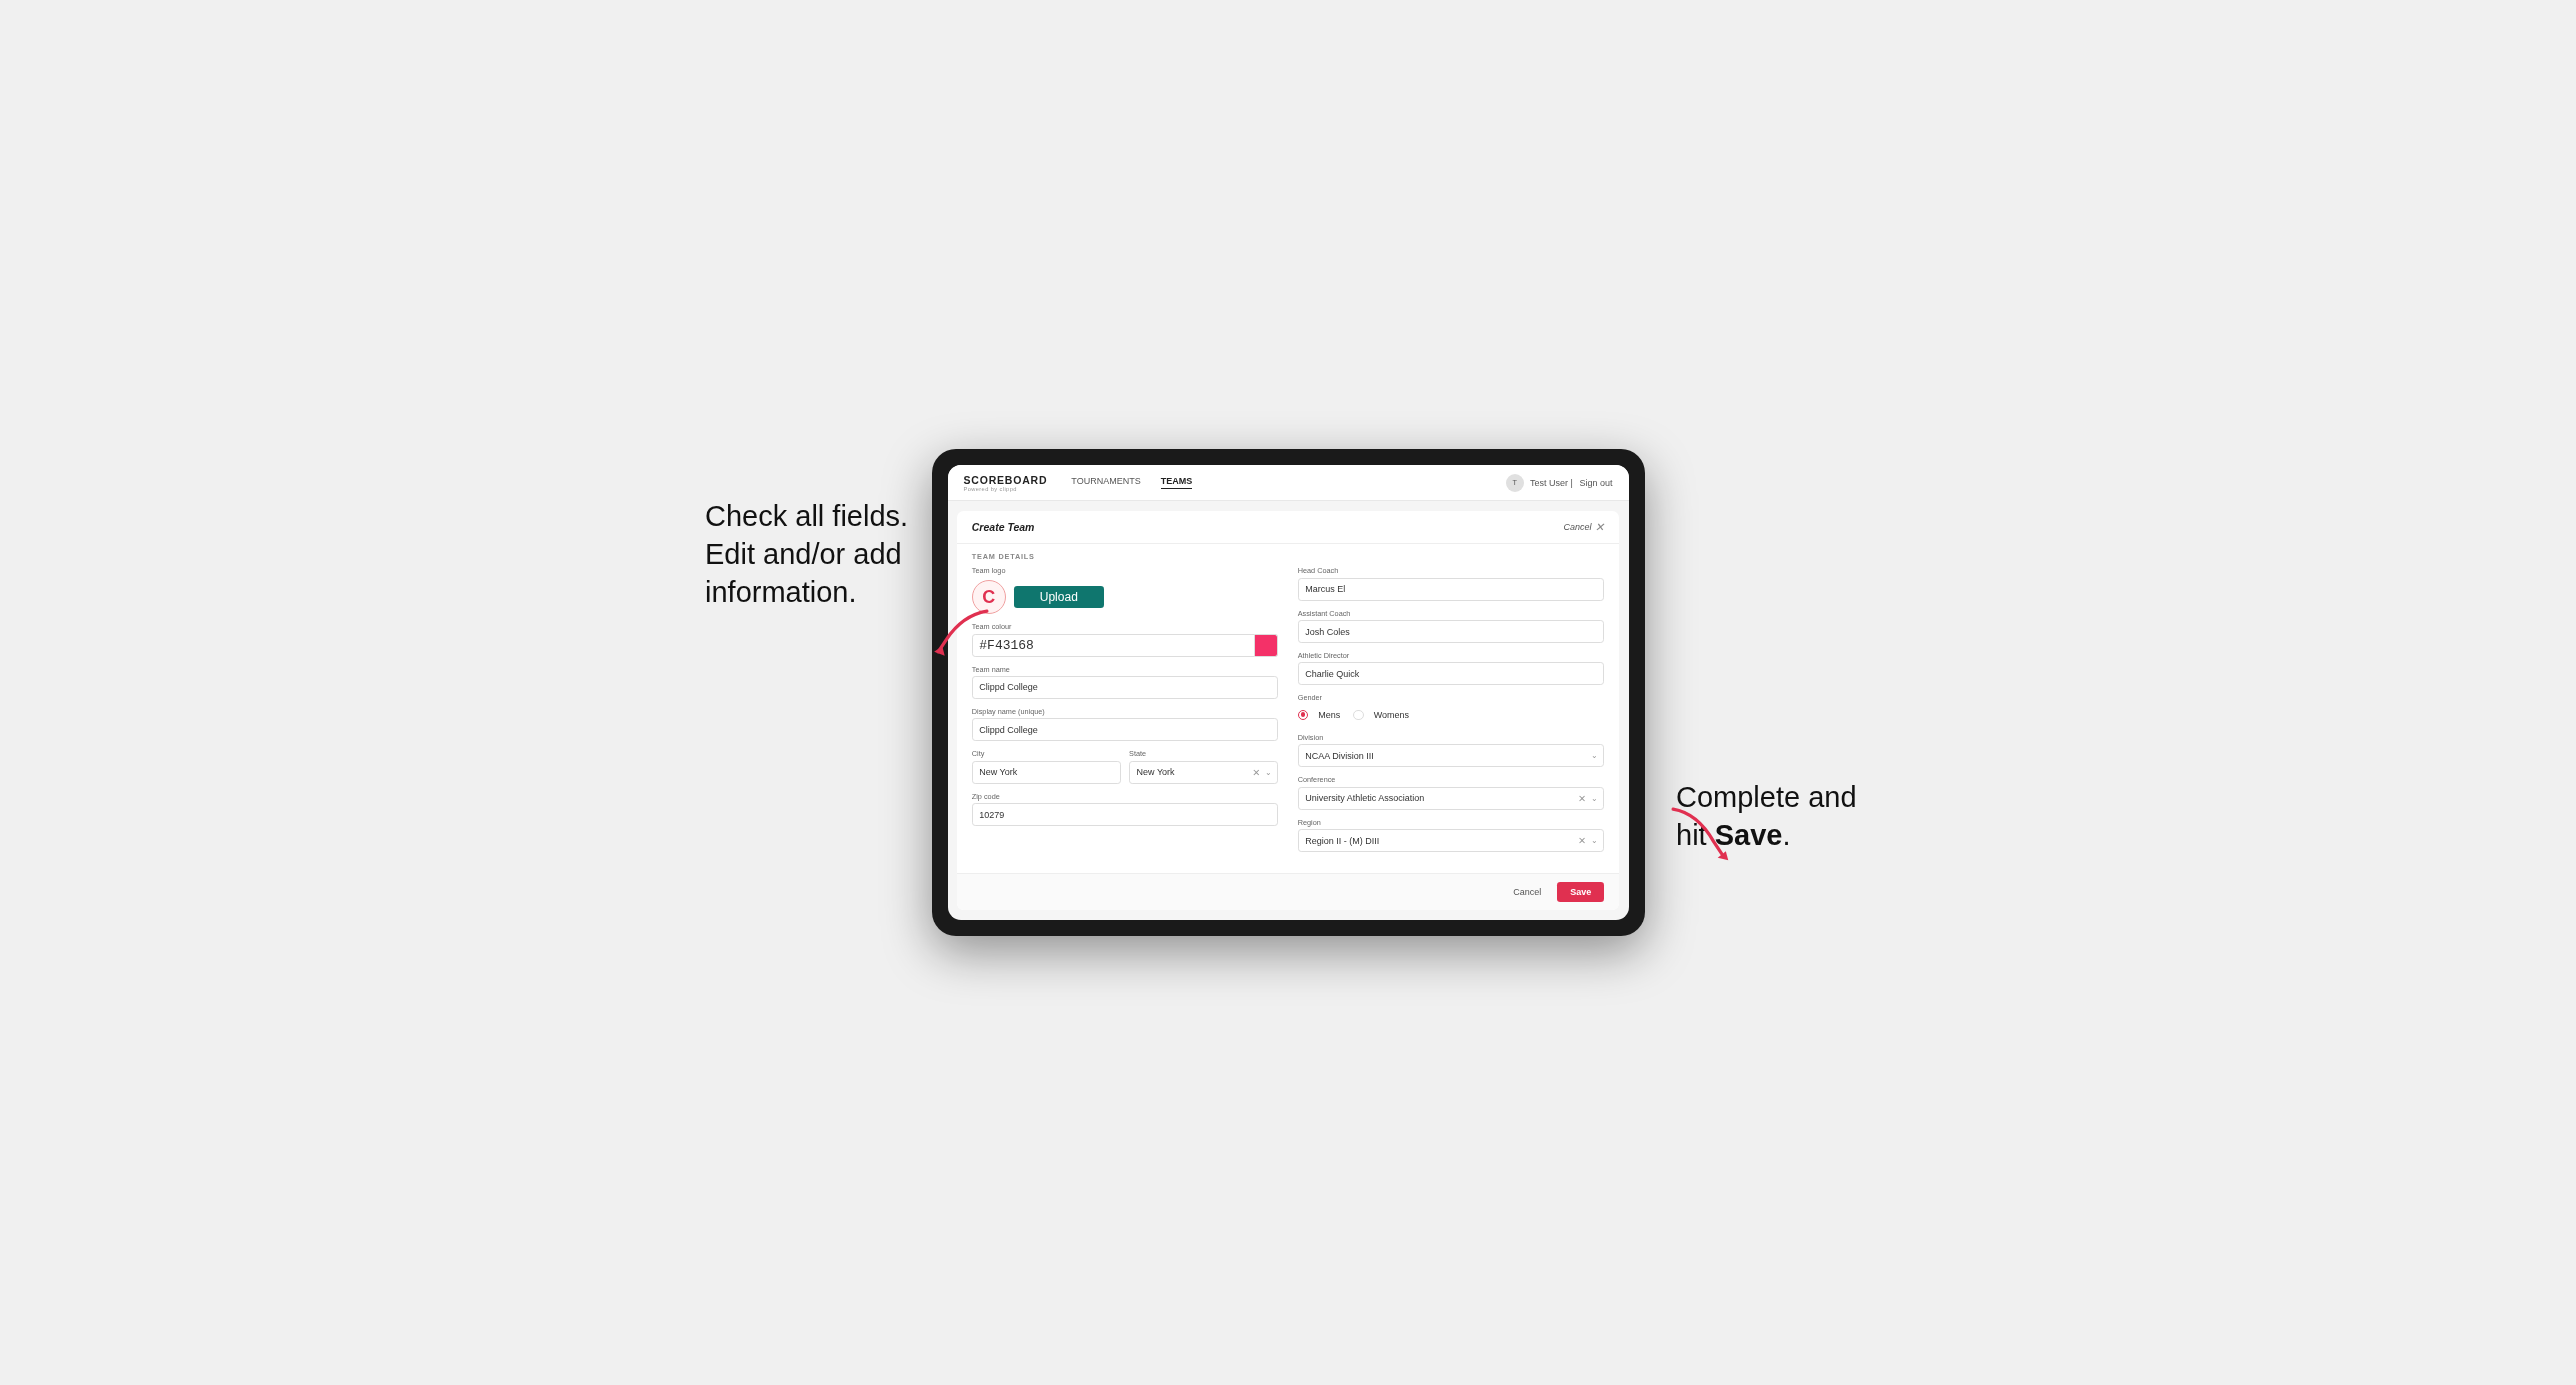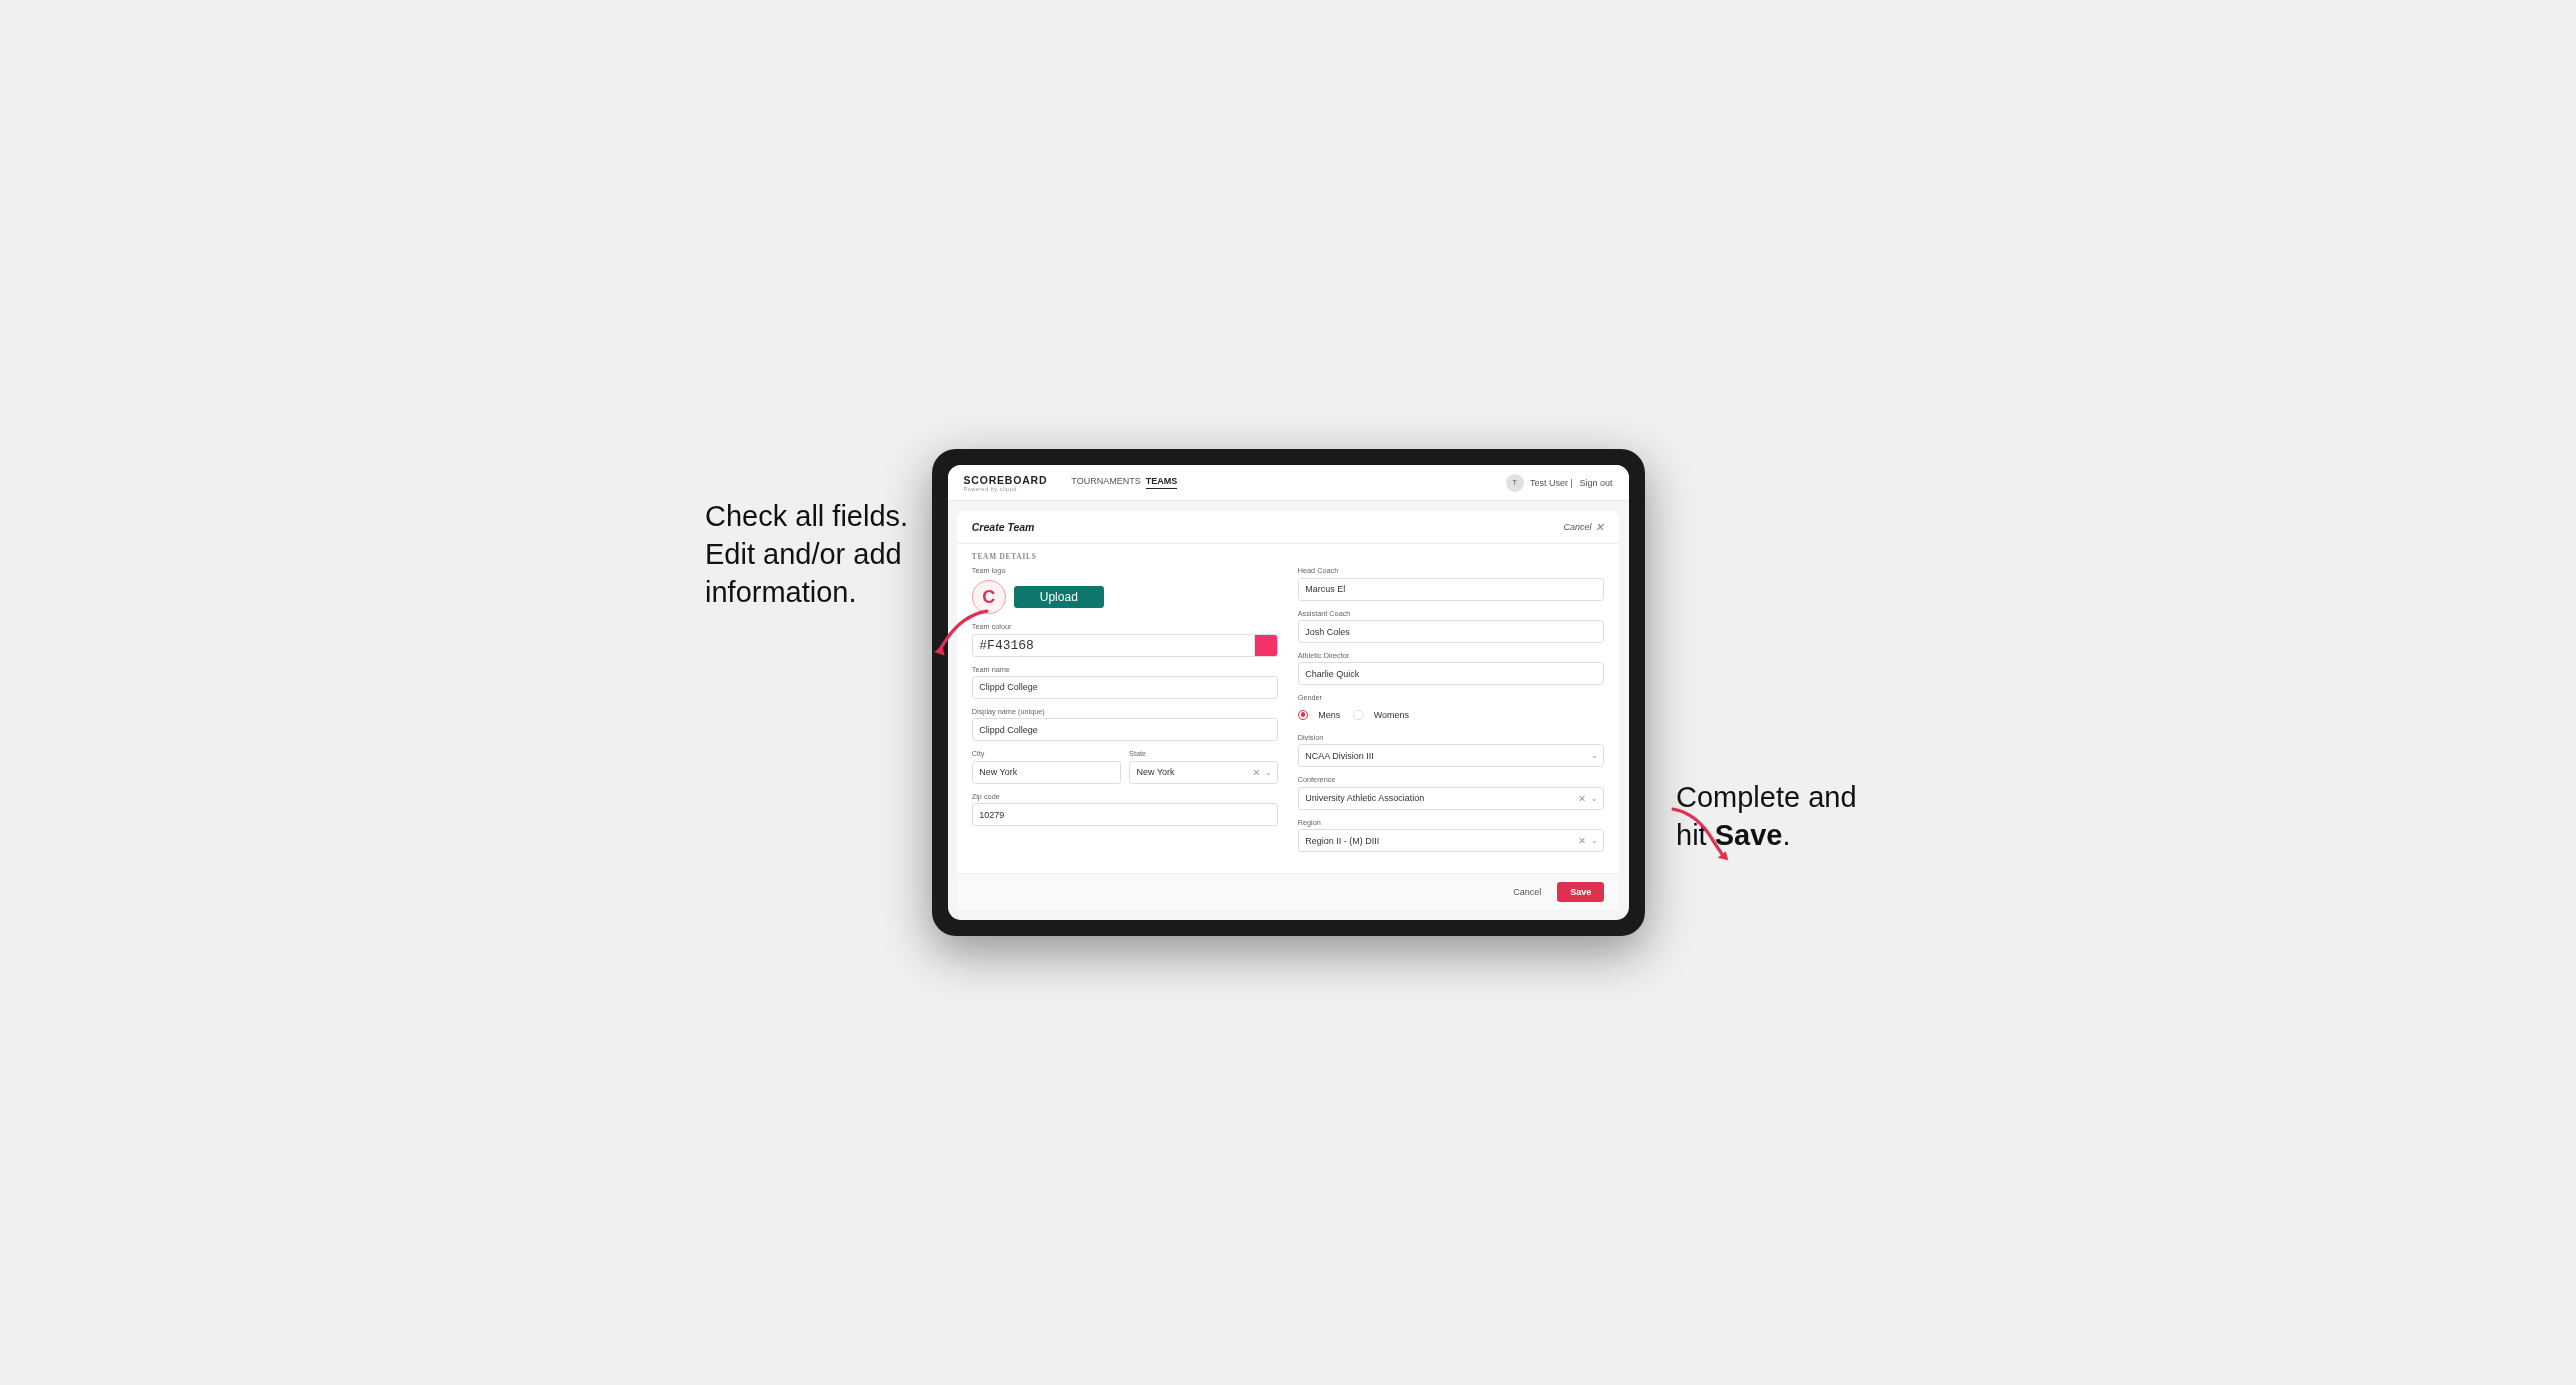--- a/index.html
+++ b/index.html
@@ -99,21 +99,21 @@
       color: #222;
     }
     .nav-logo-sub {
       font-size: 5.7px;
       color: #999;
       letter-spacing: 0.4px;
     }
 
     .nav-links {
       display: flex;
-      gap: 5px;
+      gap: 20px;
       flex: 1;
     }
     .nav-link {
       font-size: 9px;
       color: #555;
       text-decoration: none;
       padding-bottom: 1.6px;
       cursor: pointer;
     }
     .nav-link.active {
@@ -175,21 +175,20 @@
       color: #888;
     }
 
     .section-label {
       font-size: 7.3px;
       font-weight: 700;
       color: #888;
       letter-spacing: 0.8px;
       text-transform: uppercase;
       padding: 8px 14.6px 4.9px;
-      font-family: Liberation Serif, serif;
     }
 
     .form-body {
       display: flex;
       padding: 0 14.6px 13px;
       gap: 19.4px;
     }
 
     .form-left {
       flex: 1;

